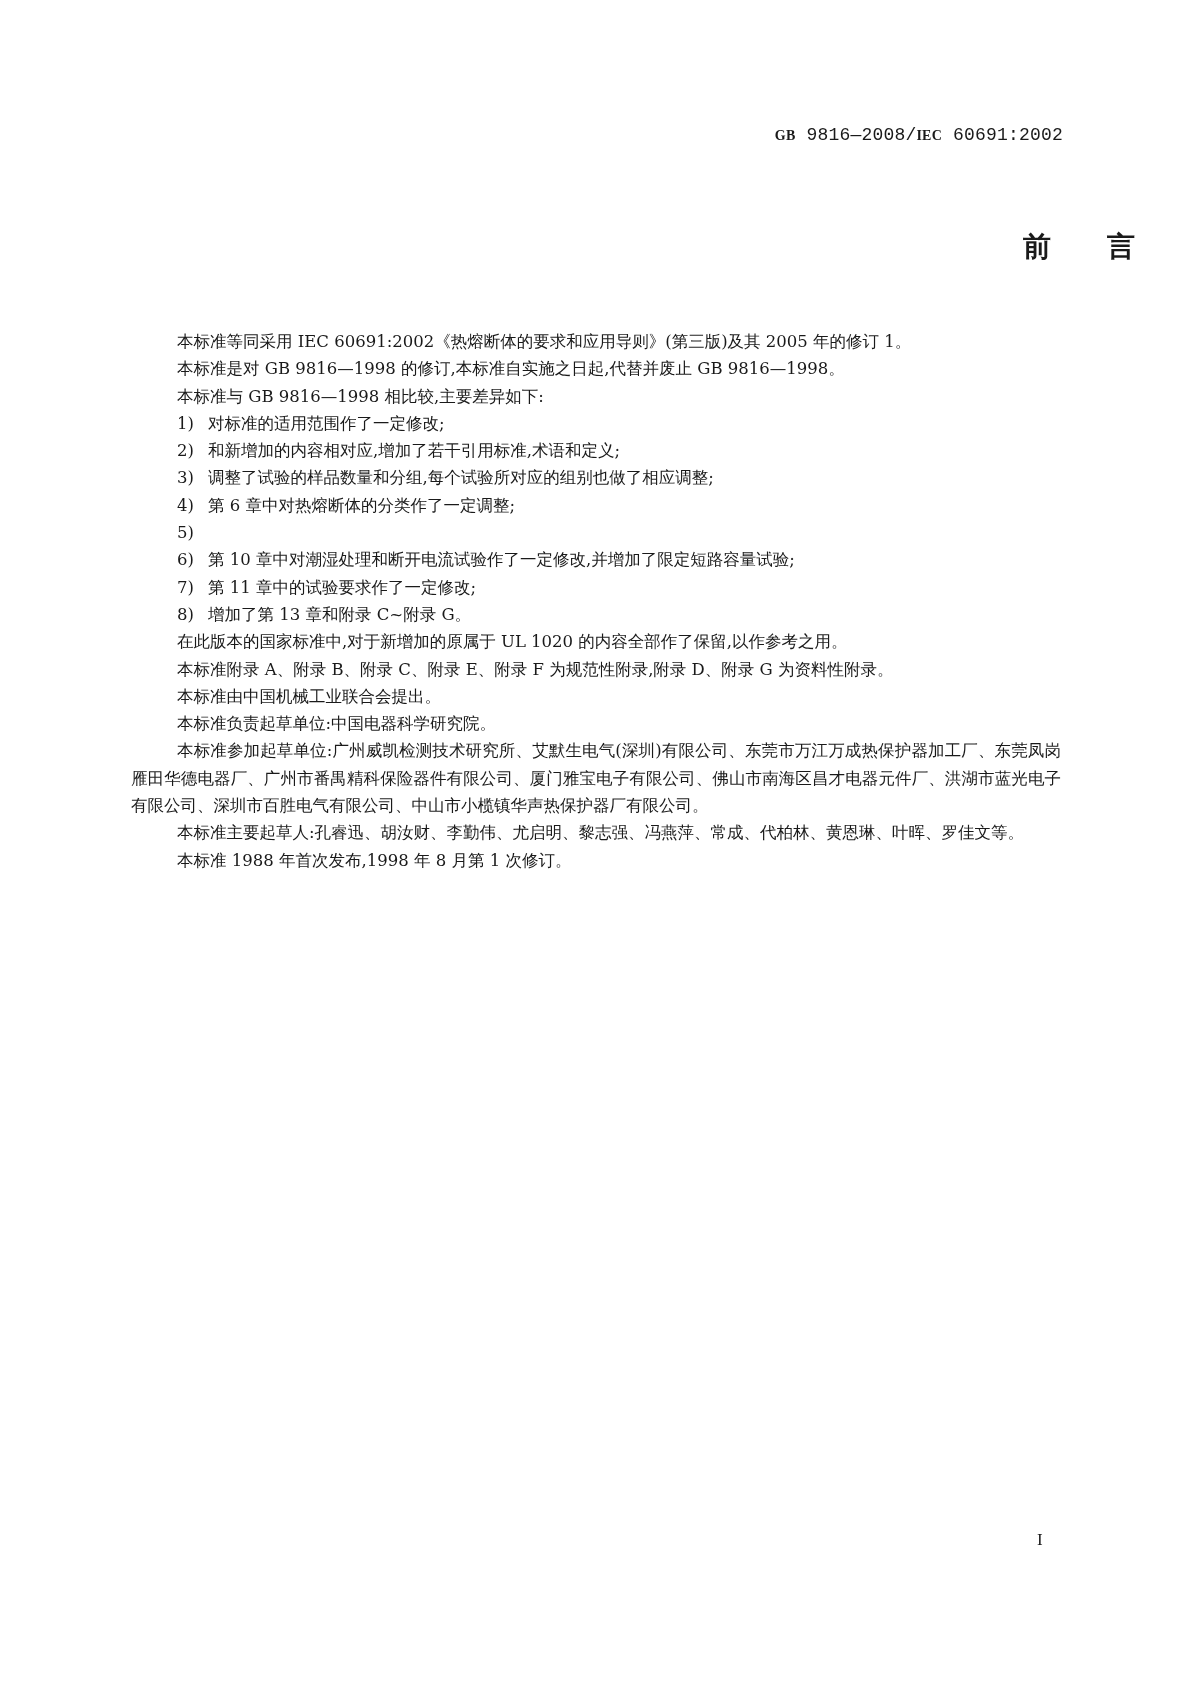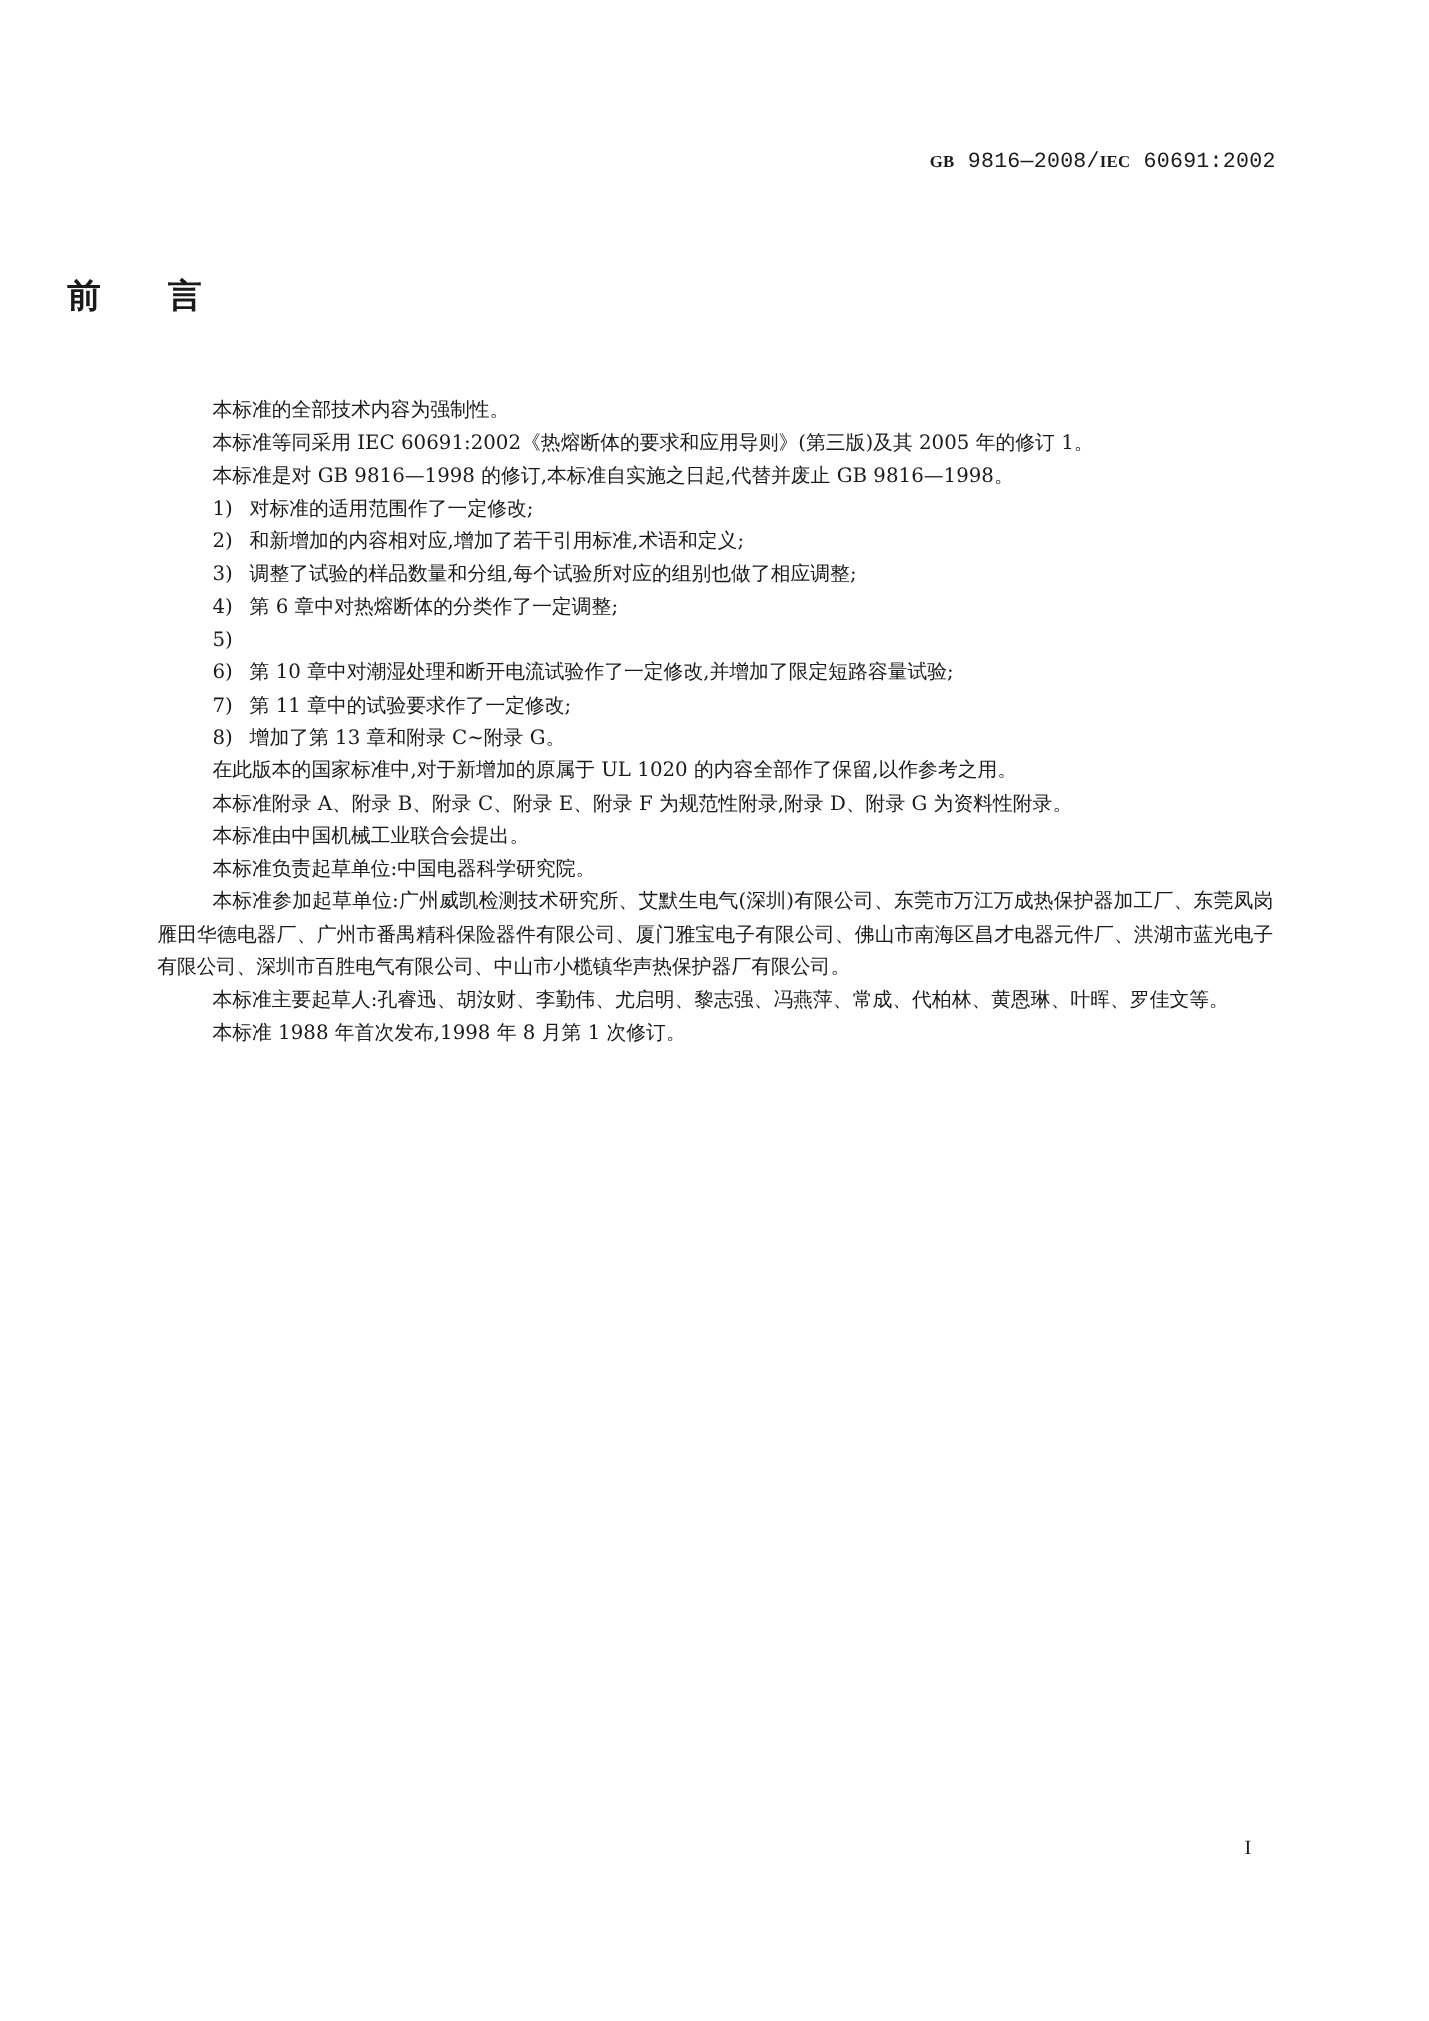--- a/index.html
+++ b/index.html
@@ -9,21 +9,21 @@
       color: #1a1a1a;
     }
     .page-header {
       position: absolute; top: 124px; right: 128px;
       font-size: 17px; letter-spacing: 0.2px; white-space: nowrap;
     }
     .page-header .bold { font-weight: bold; font-family: "Liberation Serif", "DejaVu Serif", serif; font-size: 14px; }
     .page-header .light { font-family: Liberation Mono, monospace; font-size: 18px; }
     .title {
       position: absolute; top: 228px; left: 0; width: 100%;
-      text-align: left; font-size: 28px; font-weight: bold;
+      text-align: right; font-size: 28px; font-weight: bold;
       font-family: "DejaVu Sans", sans-serif; letter-spacing: 56px;
       text-indent: 56px;
     }
     .body {
       position: absolute; top: 328px; left: 131px; width: 930px;
       font-size: 16.5px; line-height: 27.3px;
     }
     .p { margin: 0; text-align: justify; text-indent: 46px; }
     .item { margin: 0; padding-left: 46px; display: flex; }
     .item .num { width: 31px; flex: none; }
@@ -35,23 +35,23 @@
 </head>
 <body>
 
 <div class="page-header">
   <span class="bold">GB</span><span class="light"> 9816—2008/</span><span class="bold">IEC</span><span class="light"> 60691:2002</span>
 </div>
 
 <div class="title">前言</div>
 
 <div class="body">
-  <p class="p">本标准的全部技术内容为强制性。</p>
   <p class="p">本标准等同采用 IEC 60691:2002《热熔断体的要求和应用导则》(第三版)及其 2005 年的修订 1。</p>
   <p class="p">本标准是对 GB 9816—1998 的修订,本标准自实施之日起,代替并废止 GB 9816—1998。</p>
+  <p class="p">本标准与 GB 9816—1998 相比较,主要差异如下:</p>
 
   <div class="item">
       <span class="num">1)</span>
       <span>对标准的适用范围作了一定修改;</span>
     </div>
   <div class="item">
       <span class="num">2)</span>
       <span>和新增加的内容相对应,增加了若干引用标准,术语和定义;</span>
     </div>
   <div class="item">

